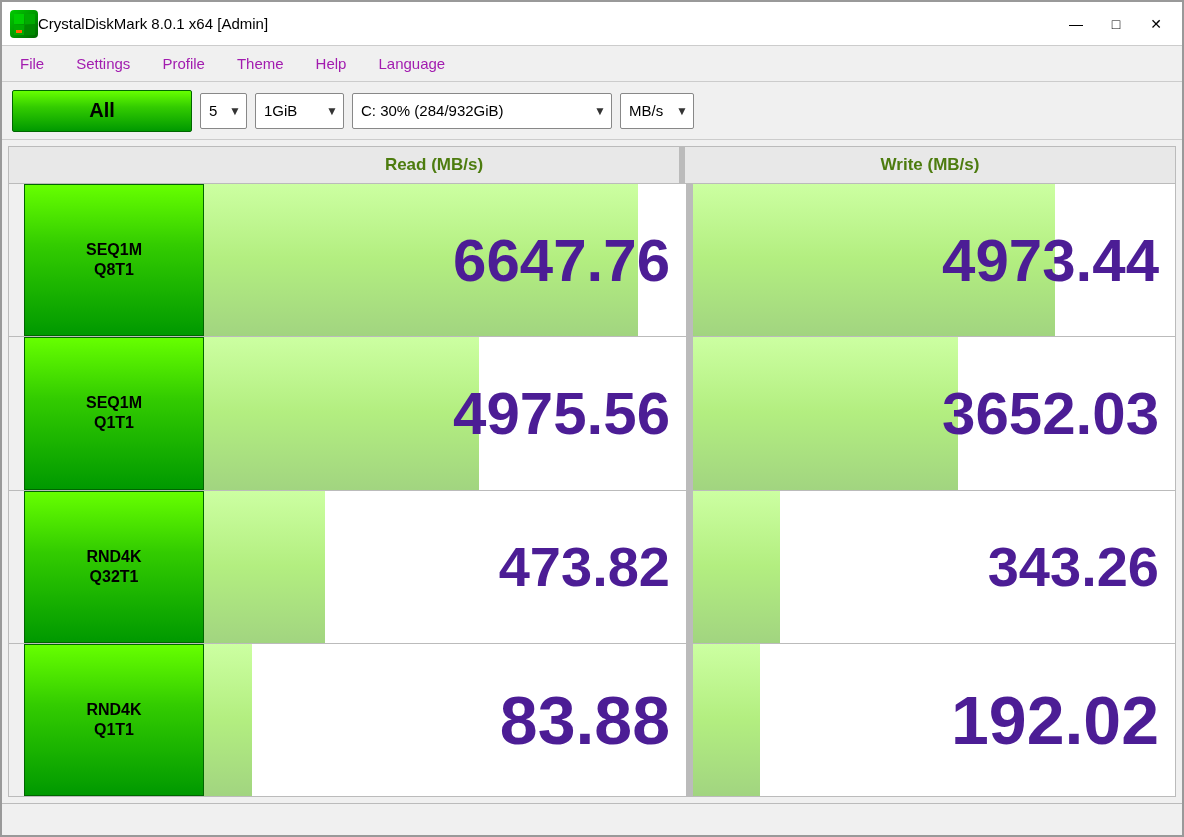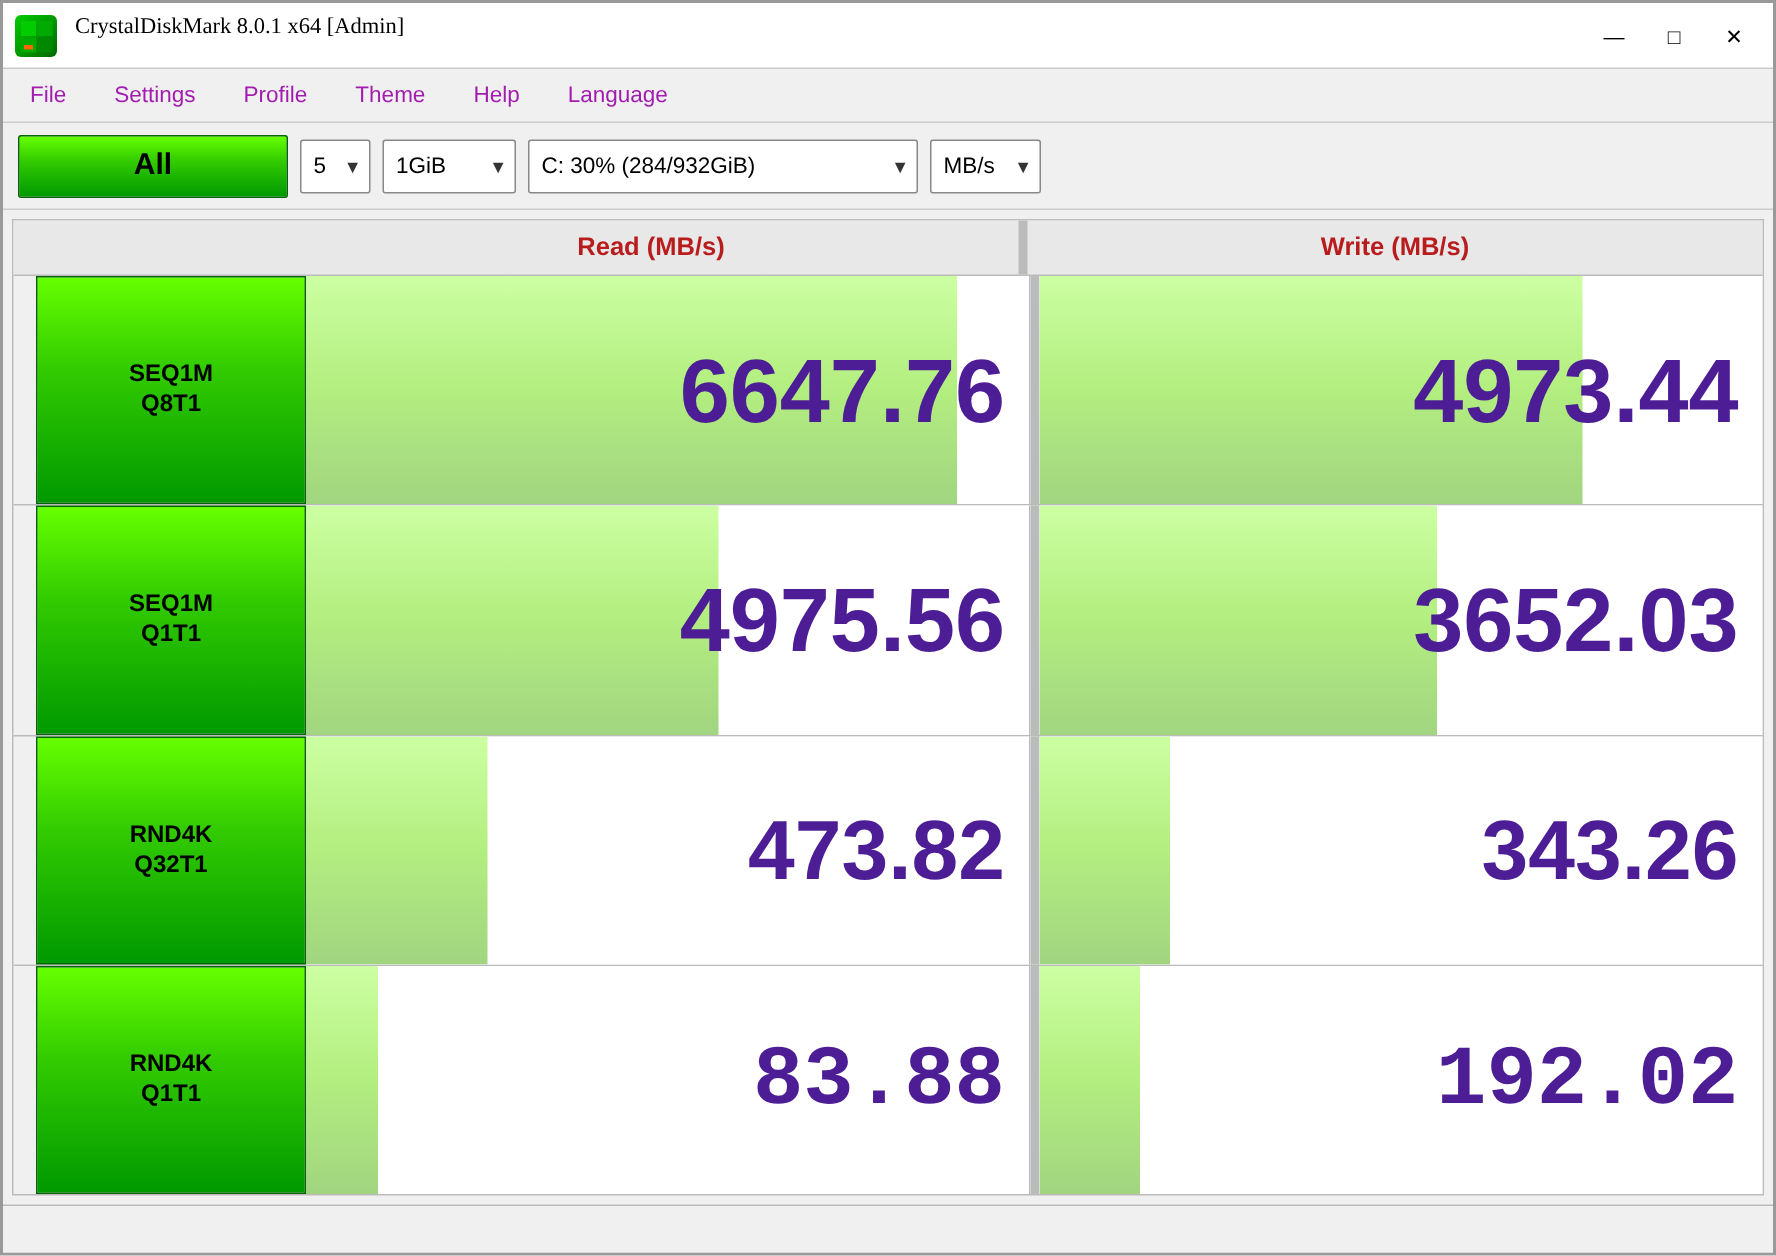--- a/index.html
+++ b/index.html
@@ -22,22 +22,22 @@
       background: #ffffff;
       display: flex;
       align-items: center;
       justify-content: space-between;
       padding: 6px 8px;
       border-bottom: 1px solid #ccc;
       height: 44px;
     }
     .titlebar-left {
       display: flex;
-      gap: 12px;
-      font-family: Liberation Serif, serif;
+      align-items: center;
+      gap: 0;
     }
     .app-icon {
       width: 28px;
       height: 28px;
       background: linear-gradient(135deg, #00cc00, #006600);
       border-radius: 4px;
       display: flex;
       align-items: center;
       justify-content: center;
       font-size: 10px;
@@ -142,21 +142,21 @@
       display: flex;
       background: #e8e8e8;
       border-bottom: 1px solid #bbb;
     }
     .header-cell {
       flex: 1;
       text-align: center;
       font-size: 17px;
       font-weight: bold;
       padding: 8px 4px;
-      color: #b91c1c;
+      color: #4d7c0f;
     }
     .header-spacer {
       width: 180px;
       min-width: 180px;
     }
     .bench-row {
       display: flex;
       flex: 1;
       border-bottom: 1px solid #bbb;
       padding-left: 15px;
@@ -199,21 +199,21 @@
     .bench-value {
       font-size: 52px;
       font-weight: 900;
       color: #4c1d95;
       z-index: 1;
       position: relative;
       font-family: Arial, sans-serif;
     }
     .bench-value.large { font-size: 60px; }
     .bench-value.medium { font-size: 56px; }
-    .bench-value.small { font-size: 56px; font-family: Liberation Mono, monospace; }
+    .bench-value.small { font-size: 68px; }
     .divider-col {
       width: 6px;
       min-width: 6px;
       background: #bbb;
     }
     .bottom-bar {
       height: 32px;
       background: #f0f0f0;
       border-top: 1px solid #bbb;
       display: flex;

